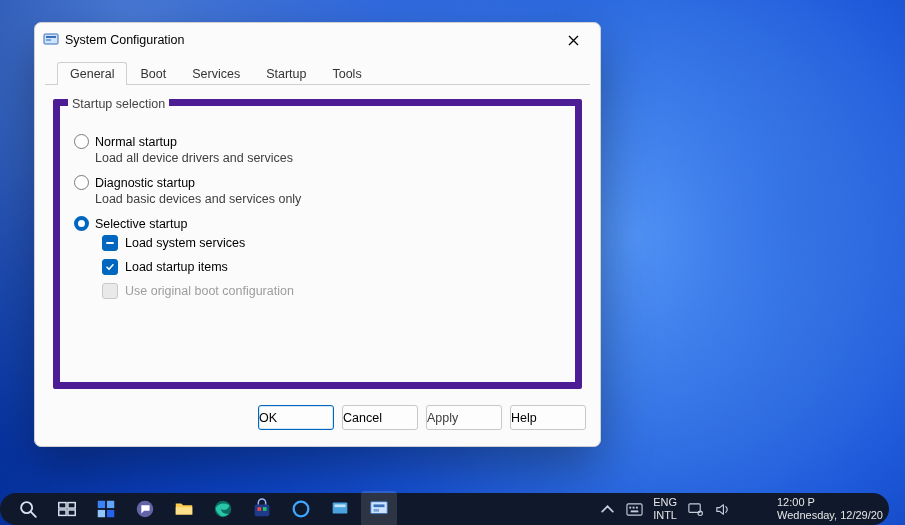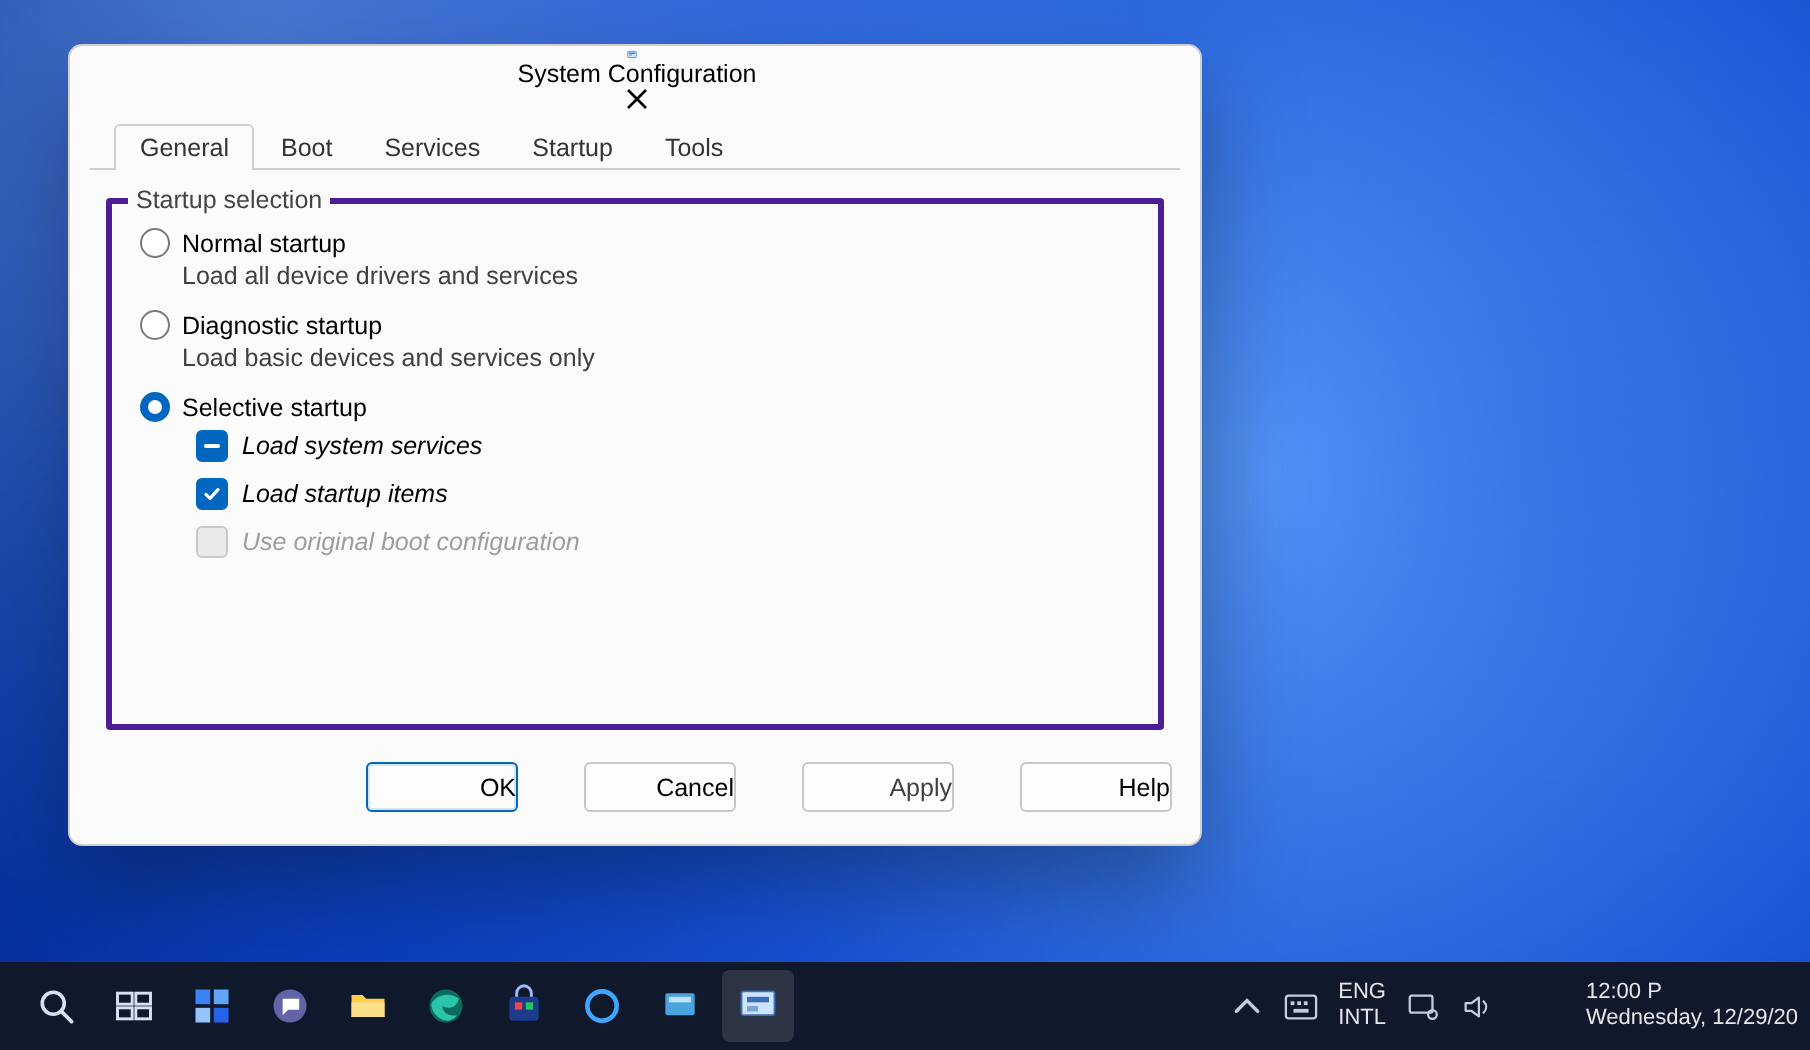--- a/index.html
+++ b/index.html
@@ -7,60 +7,60 @@
     radial-gradient(circle at 70% 45%, #5ea2ff 0%, #3d7eea 22%, #1b56d8 48%, #0b3bb2 72%, #052a8a 100%);
   }
   
   .swoop{position:absolute;border-radius:50%;opacity:.55;filter:blur(1px);pointer-events:none;}
   .sw1{width:900px;height:900px;left:-320px;top:-420px;background:radial-gradient(circle,#7fb4ff 0%,rgba(127,180,255,0)70%);}
   .sw2{width:700px;height:700px;right:-250px;top:-130px;background:radial-gradient(circle,#2f6be0 0%,rgba(47,107,224,0)70%);}
   .sw3{width:800px;height:800px;left:-200px;bottom:-400px;background:radial-gradient(circle,#0b44c9 0%,rgba(11,68,201,0)70%);}
 
   
   .dialog{position:absolute;left:34px;top:22px;width:565px;background:#fbfbfb;border:1px solid #cfcfcf;border-radius:7px;box-shadow:0 20px 50px rgba(0,0,0,.35);}
-  .titlebar{display:flex;align-items:center;height:30px;padding:2px 6px 0 8px;flex-direction:column;}
+  .titlebar{display:flex;align-items:center;height:30px;padding:2px 6px 0 8px;}
   .app-icon{width:16px;height:16px;margin-right:6px;}
   .title-text{flex:1;font-size:12.5px;}
   .close-btn{width:42px;height:28px;display:flex;align-items:center;justify-content:center;border-radius:4px;cursor:default;}
   .close-x{width:11px;height:11px;}
 
   .tabs{display:flex;gap:0;padding:0 22px;margin-top:6px;}
   .tab{padding:4px 12px;border:1px solid transparent;border-bottom:none;font-size:12.5px;color:#333;cursor:default;position:relative;top:1px;background:transparent;}
   .tab.active{border-color:#cfcfcf;background:#fbfbfb;border-top-left-radius:3px;border-top-right-radius:3px;z-index:2;}
   .tab-panel-line{height:1px;background:#cfcfcf;margin:0 10px;position:relative;z-index:1;}
 
   .panel{padding:14px 18px 6px 18px;}
-  .groupbox{border:3px solid #4c1d95;border-radius:2px;padding:12px 14px 26px 14px;position:relative;min-height:222px;}
+  .groupbox{border:7px solid #4c1d95;border-radius:2px;padding:28px 14px 26px 14px;position:relative;min-height:222px;}
   .group-legend{position:absolute;top:-9px;left:8px;background:#fbfbfb;padding:0 4px;font-size:12.5px;color:#444;}
 
   .opt{margin-bottom:4px;}
   .opt-row{display:flex;align-items:center;gap:6px;}
   .opt-desc{margin-left:21px;font-size:12.5px;color:#404040;margin-top:2px;margin-bottom:10px;}
 
   .radio{width:13px;height:13px;border:1px solid #7a7a7a;border-radius:50%;display:inline-flex;align-items:center;justify-content:center;background:#fff;}
   .radio.checked{border:4px solid #0067c0;width:7px;height:7px;}
   .opt-label{font-size:12.5px;}
 
-  .sub-checks{margin-left:28px;margin-top:0;font-style:italic;}
+  .sub-checks{margin-left:28px;margin-top:0;}
   .chk-row{display:flex;align-items:center;gap:7px;margin-bottom:8px;}
   .checkbox{width:14px;height:14px;border:1px solid #7a7a7a;border-radius:3px;background:#fff;display:inline-flex;align-items:center;justify-content:center;}
   .checkbox.filled{background:#0067c0;border-color:#0067c0;}
   .checkbox.indet .bar{width:8px;height:2.5px;background:#fff;border-radius:1px;}
   .checkbox .tick{width:10px;height:10px;}
   .checkbox.disabled{background:#e9e9e9;border-color:#c8c8c8;}
   .chk-label{font-size:12.5px;}
   .chk-label.disabled{color:#9d9d9d;}
 
   .btn-row{display:flex;justify-content:flex-end;gap:8px;padding:10px 14px 16px 0;}
-  .btn{width:74px;height:23px;border:1px solid #c7c7c7;border-radius:3px;background:#fdfdfd;font-size:12.5px;display:flex;align-items:center;justify-content:flex-end;cursor:default;margin-left:25px;}
+  .btn{width:74px;height:23px;border:1px solid #c7c7c7;border-radius:3px;background:#fdfdfd;font-size:12.5px;display:flex;align-items:center;justify-content:flex-start;cursor:default;}
   .btn.default{border-color:#0067c0;box-shadow:0 0 0 1px rgba(0,103,192,.15) inset;}
   .btn.disabled{color:#404040;}
 
   
-  .taskbar{position:absolute;left:0;right:0;bottom:0;height:44px;background:#10192b;display:flex;align-items:center;color:#e6e6e6;}
+  .taskbar{position:absolute;left:0;right:16px;bottom:0;height:32px;background:#10192b;display:flex;align-items:center;color:#e6e6e6;border-radius:19px;}
   .tb-left{display:flex;align-items:center;gap:3px;padding-left:10px;}
   .tb-ico{width:36px;height:36px;display:flex;align-items:center;justify-content:center;border-radius:4px;}
   .tb-ico.active{background:rgba(255,255,255,.12);}
   .tb-ico svg{width:22px;height:22px;}
   .tb-right{margin-left:auto;display:flex;align-items:center;gap:10px;padding-right:6px;font-size:11.5px;}
   .tray-seg{display:flex;align-items:center;gap:8px;}
   .tray-ico{width:17px;height:17px;opacity:.9;}
   .lang{line-height:1.15;font-size:11px;text-align:left;}
   .clock{line-height:1.15;font-size:11px;text-align:left;margin-left:36px;}
 </style>

